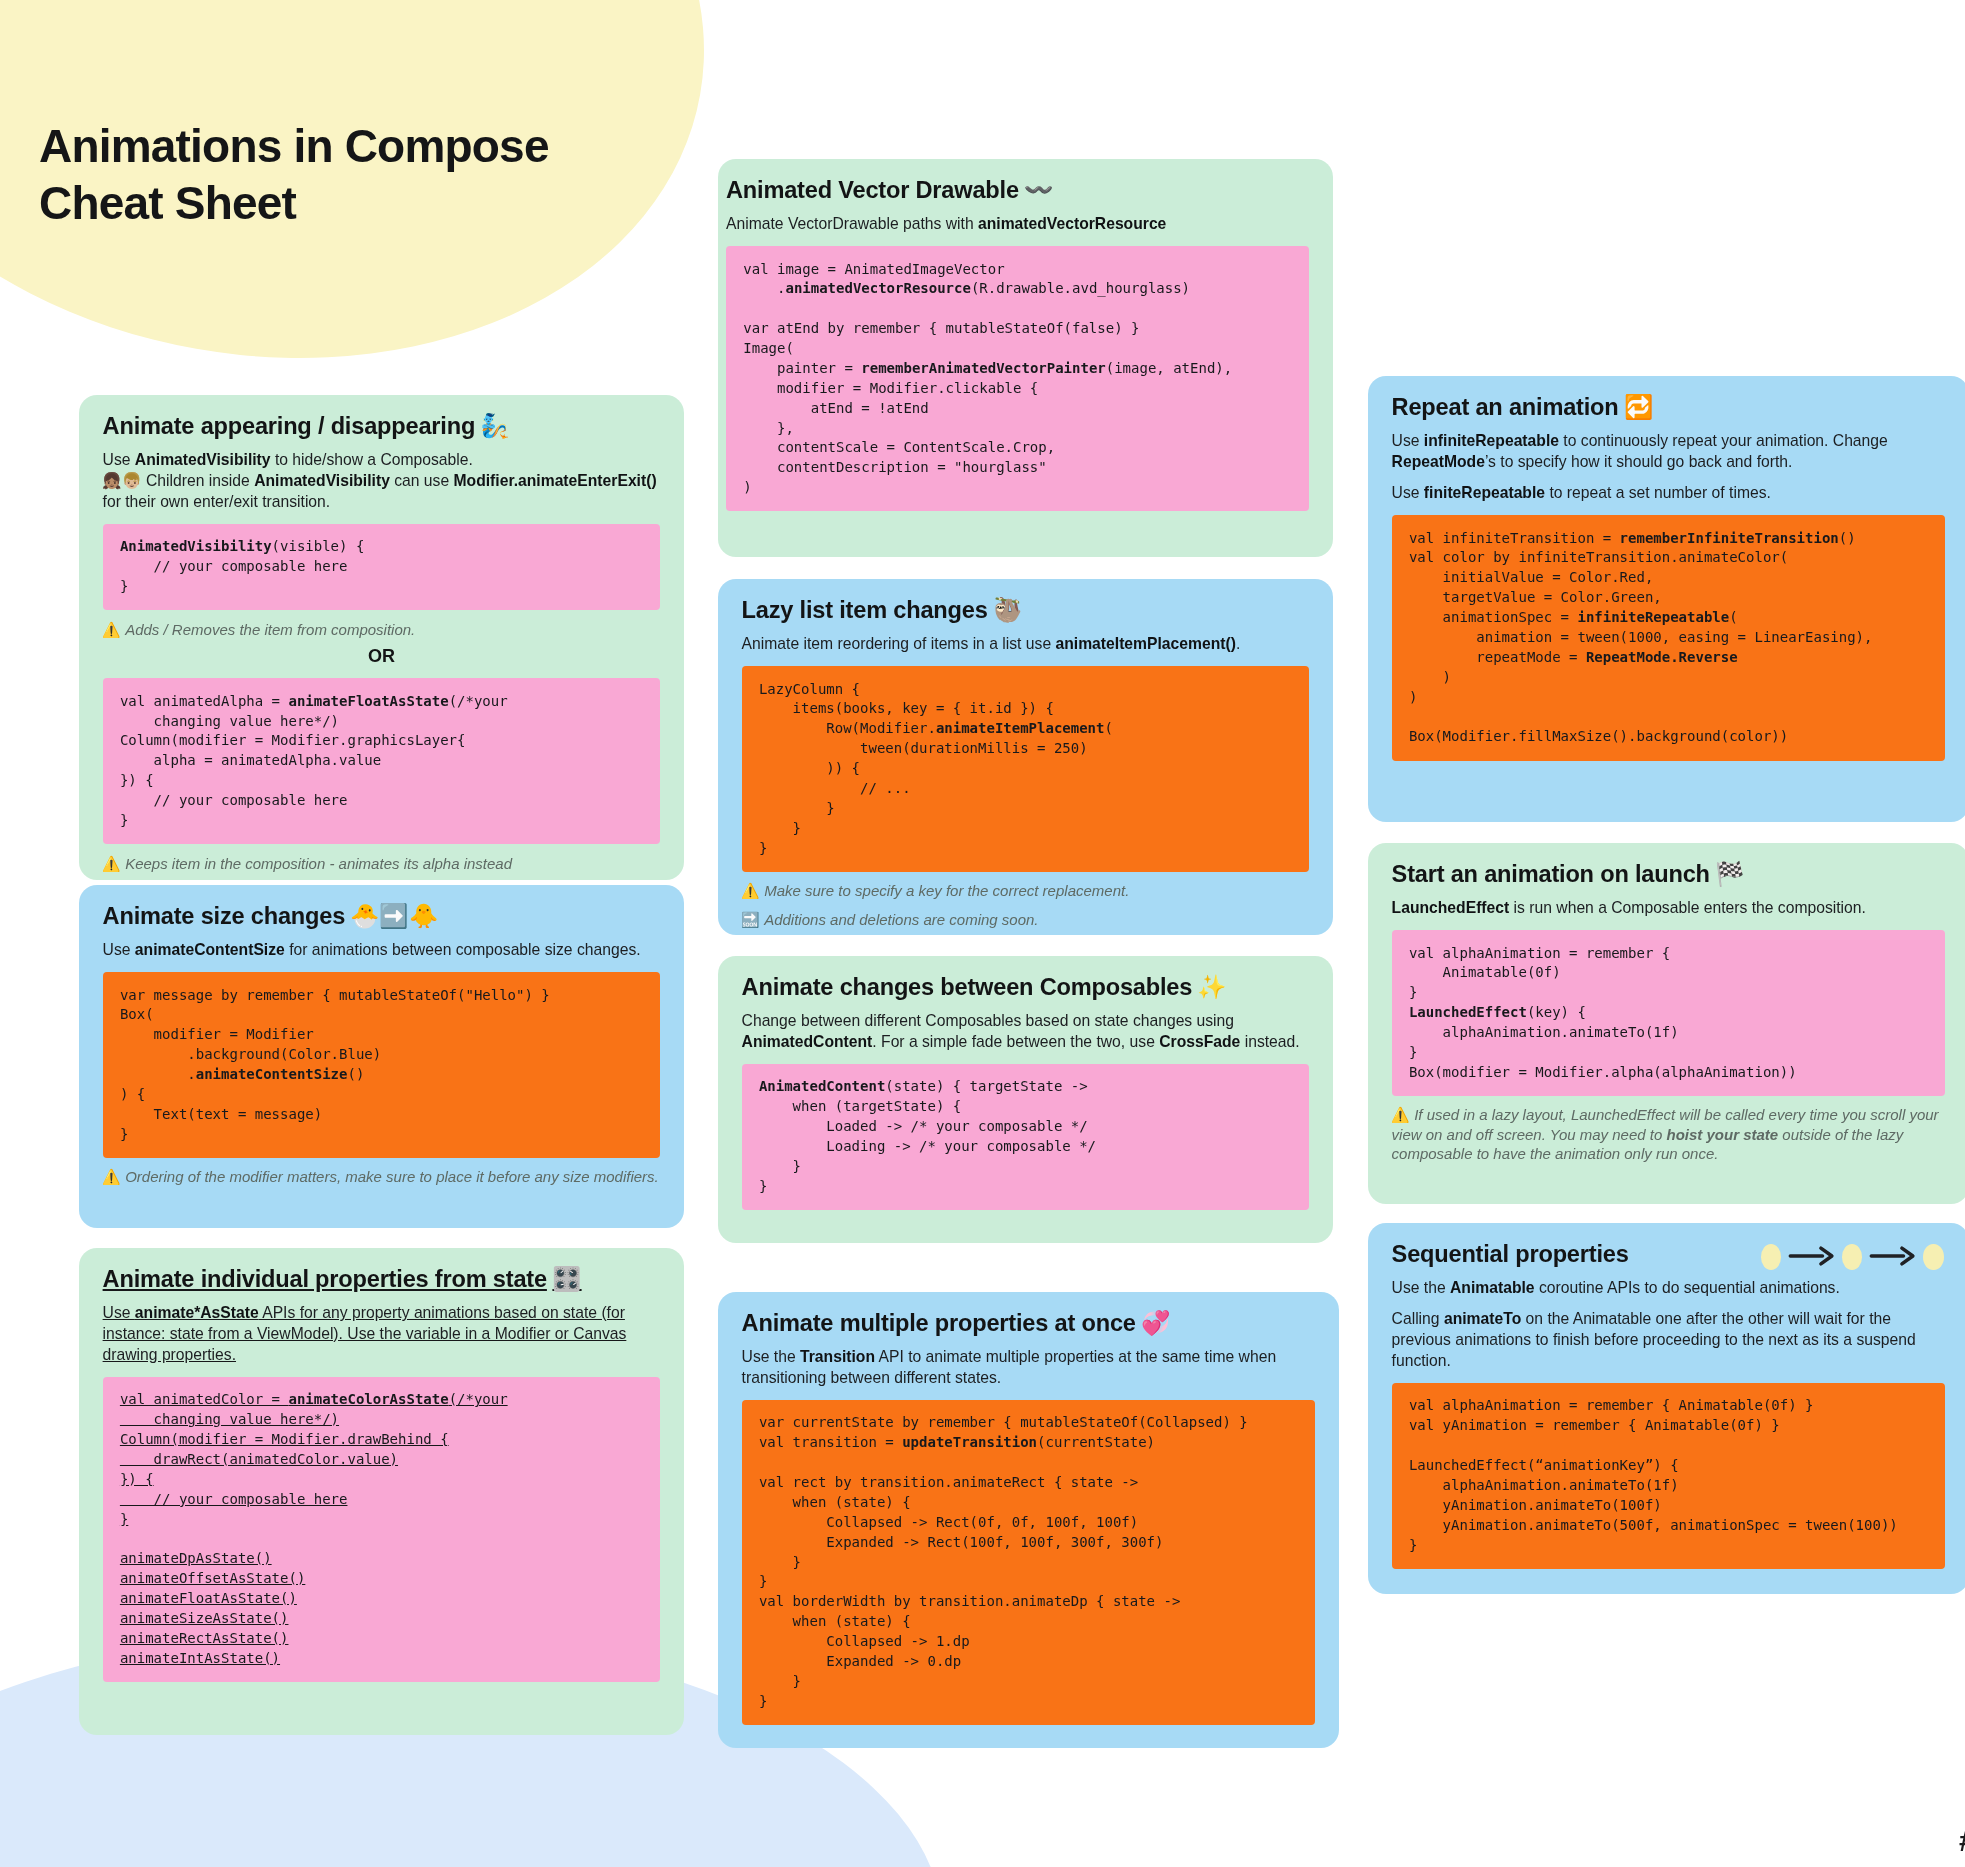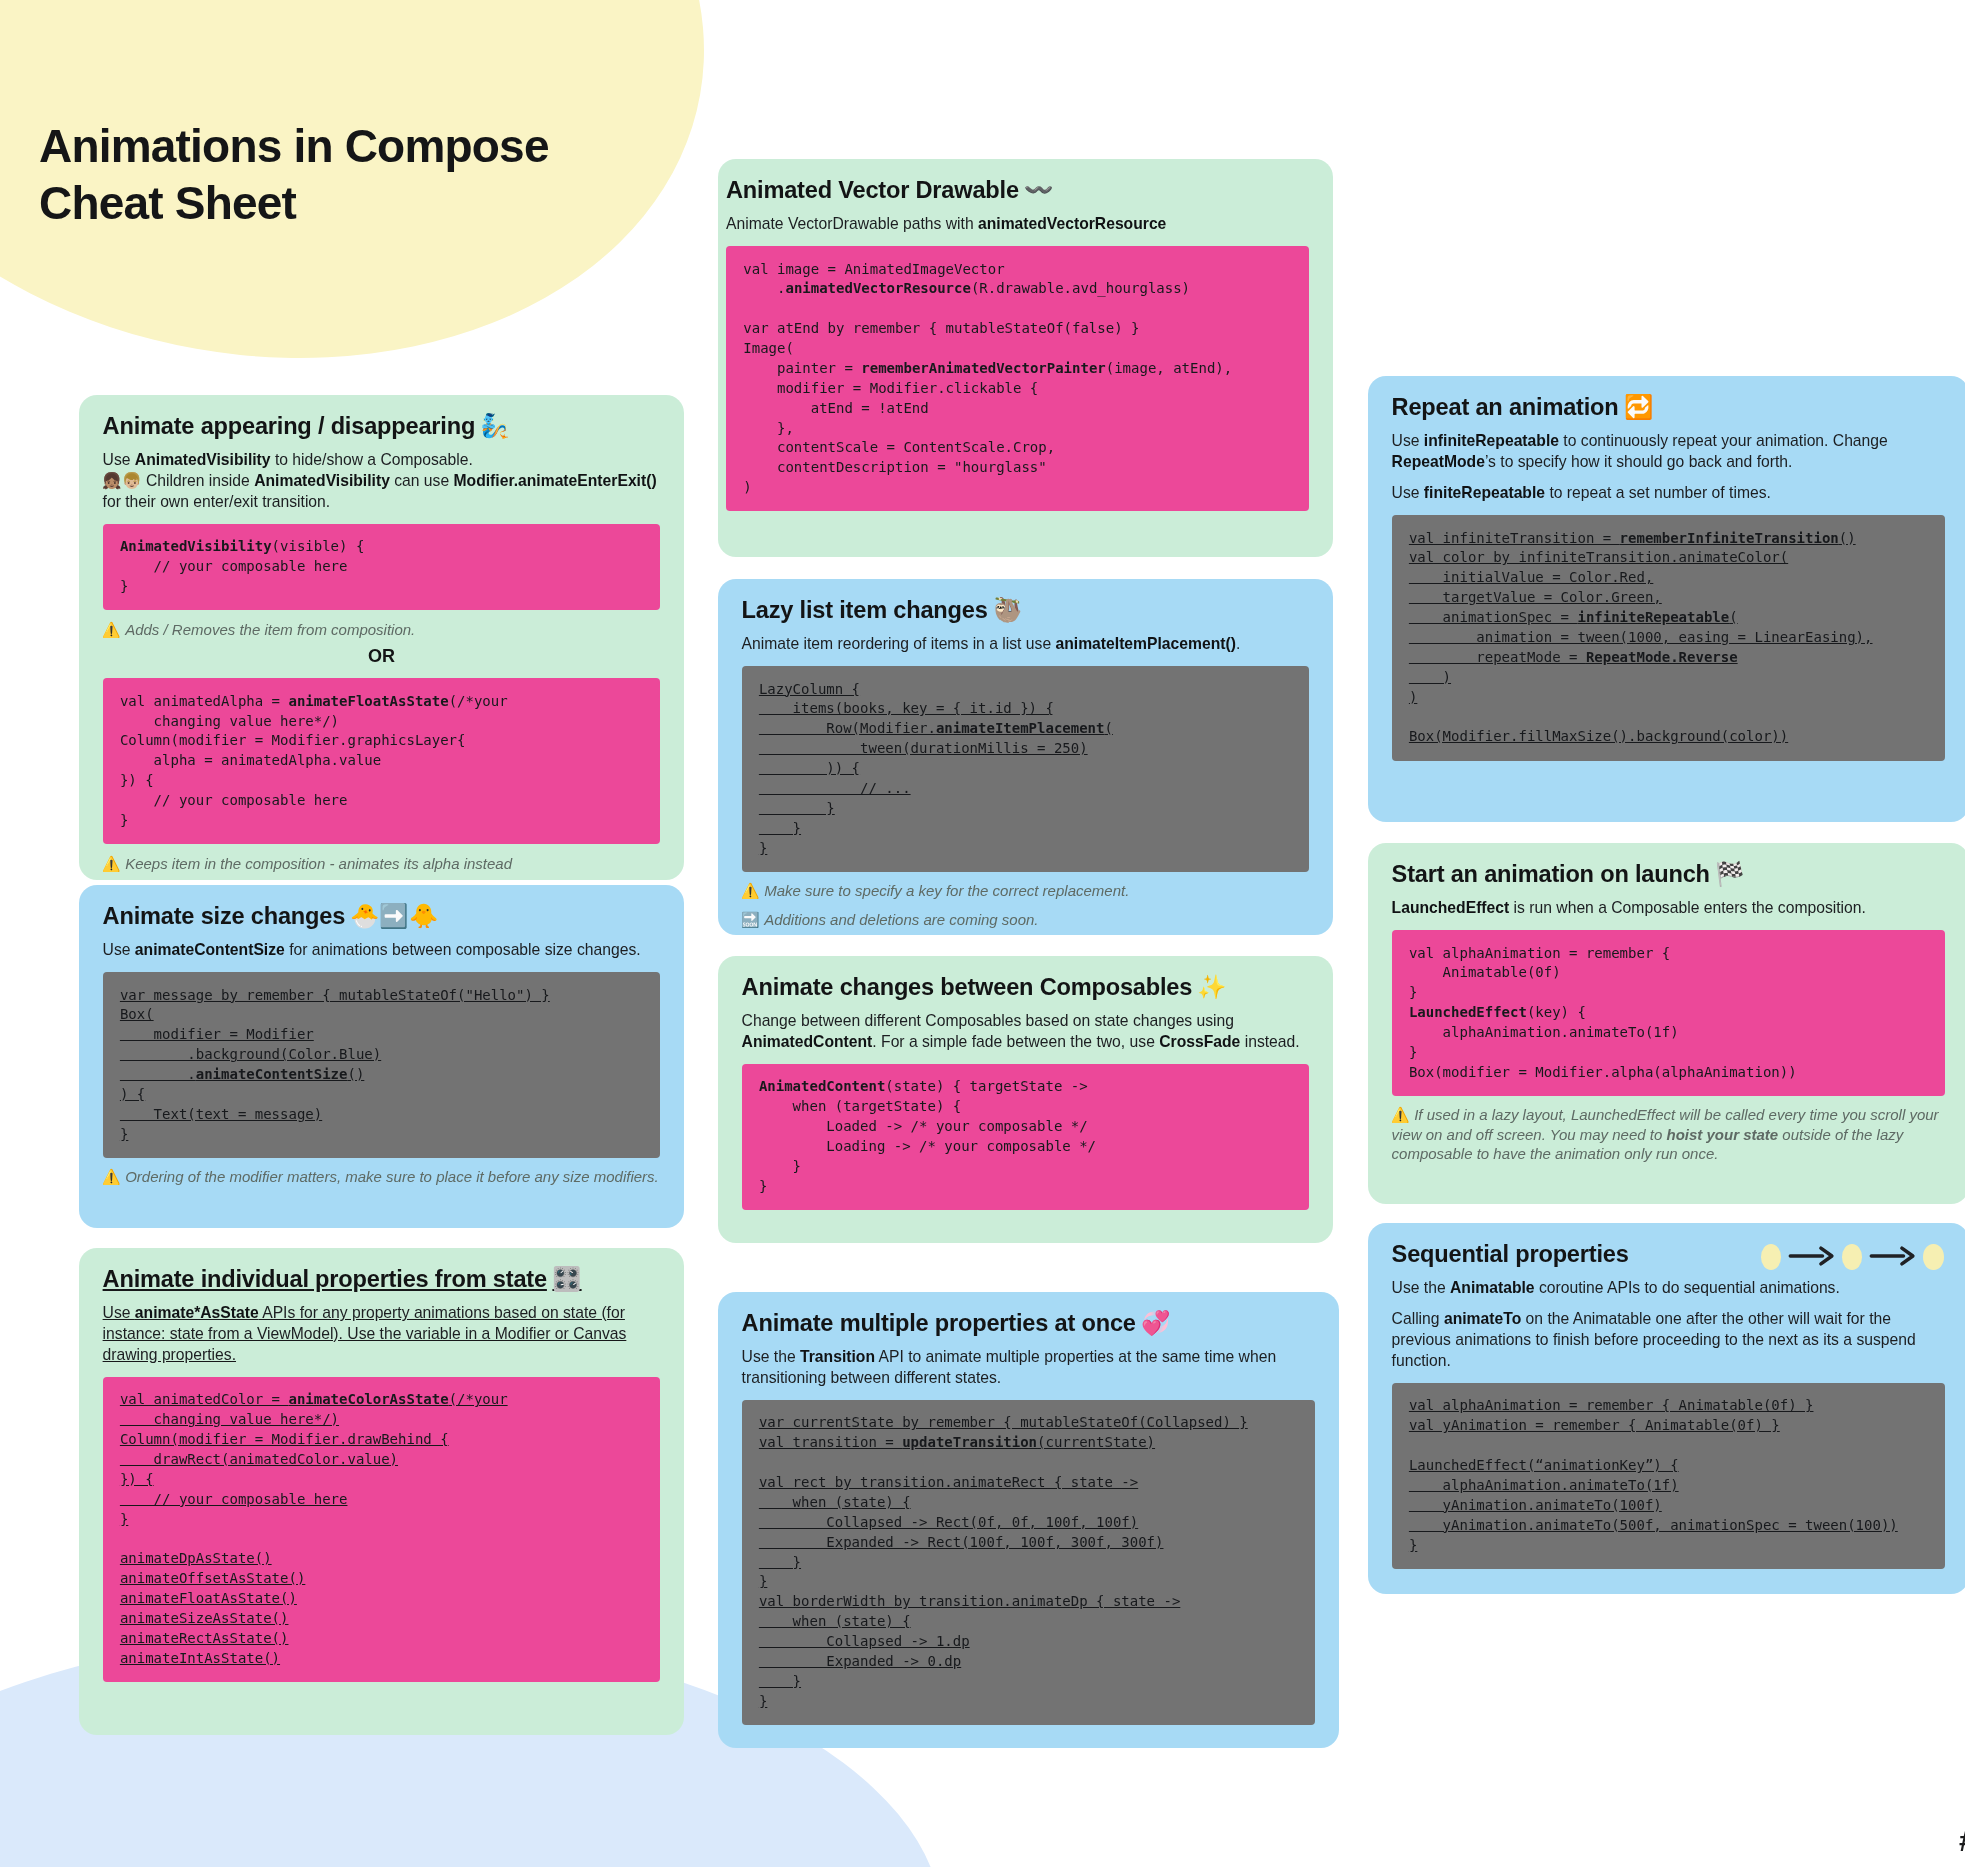--- a/index.html
+++ b/index.html
@@ -6,23 +6,23 @@
   .canvas{position:relative;width:2641px;height:1868px;background:#ffffff;overflow:hidden;
           font-family:"Liberation Sans",sans-serif;color:#17181a;}
   .blob{position:absolute;border-radius:50%;}
   #blob-yellow{left:-197px;top:-322px;width:904px;height:676px;background:#FAF4C5;transform:rotate(10deg);}
   #blob-blue{left:-236px;bottom:-354px;width:1179px;height:590px;background:#DAE9FB;}
   h1.page-title{position:absolute;left:39px;top:118px;margin:0;font-size:46px;line-height:1.24;
           letter-spacing:-0.8px;font-weight:bold;color:#151617;}
   .hashtag{position:absolute;left:1959px;top:1824px;font-size:30px;font-weight:bold;letter-spacing:-0.4px;color:#1a1b1c;}
   .card{position:absolute;border-radius:18px;padding:18px 23.6px;box-sizing:border-box;overflow:hidden;}
   .card.green{background:#CBEDD8;}
-  .card.green .code{background:#ec4899;}
+  .card.green .code{background:#f9a8d4;}
   .card.blue{background:#A7DAF5;}
-  .card.blue .code{background:#737373;text-decoration:underline;}
+  .card.blue .code{background:#f97316;}
   .card-head{position:relative;}
   .card-title{margin:0;font-size:23.6px;font-weight:bold;letter-spacing:-0.2px;color:#131415;line-height:1.15;}
   .t-emoji{margin-left:5.5px;}
   .p{font-size:15.7px;line-height:1.33;margin-top:10.2px;color:#1c1e21;}
   .p b,.spec b{color:#101214;}
   .code{font-family:"DejaVu Sans Mono","Liberation Mono",monospace;font-size:14px;line-height:1.42;
         padding:13.4px 17.3px;margin:11px 0 0 0;border-radius:3.9px;white-space:pre;color:#17191c;overflow:hidden;}
   .warn{font-size:15px;font-style:italic;color:#5E6A64;margin-top:9.4px;line-height:1.3;}
   .warn .warn-icon{font-style:normal;margin-right:3.9px;}
   .or{text-align:center;font-weight:bold;font-size:18px;margin-top:7px;color:#131415;}

